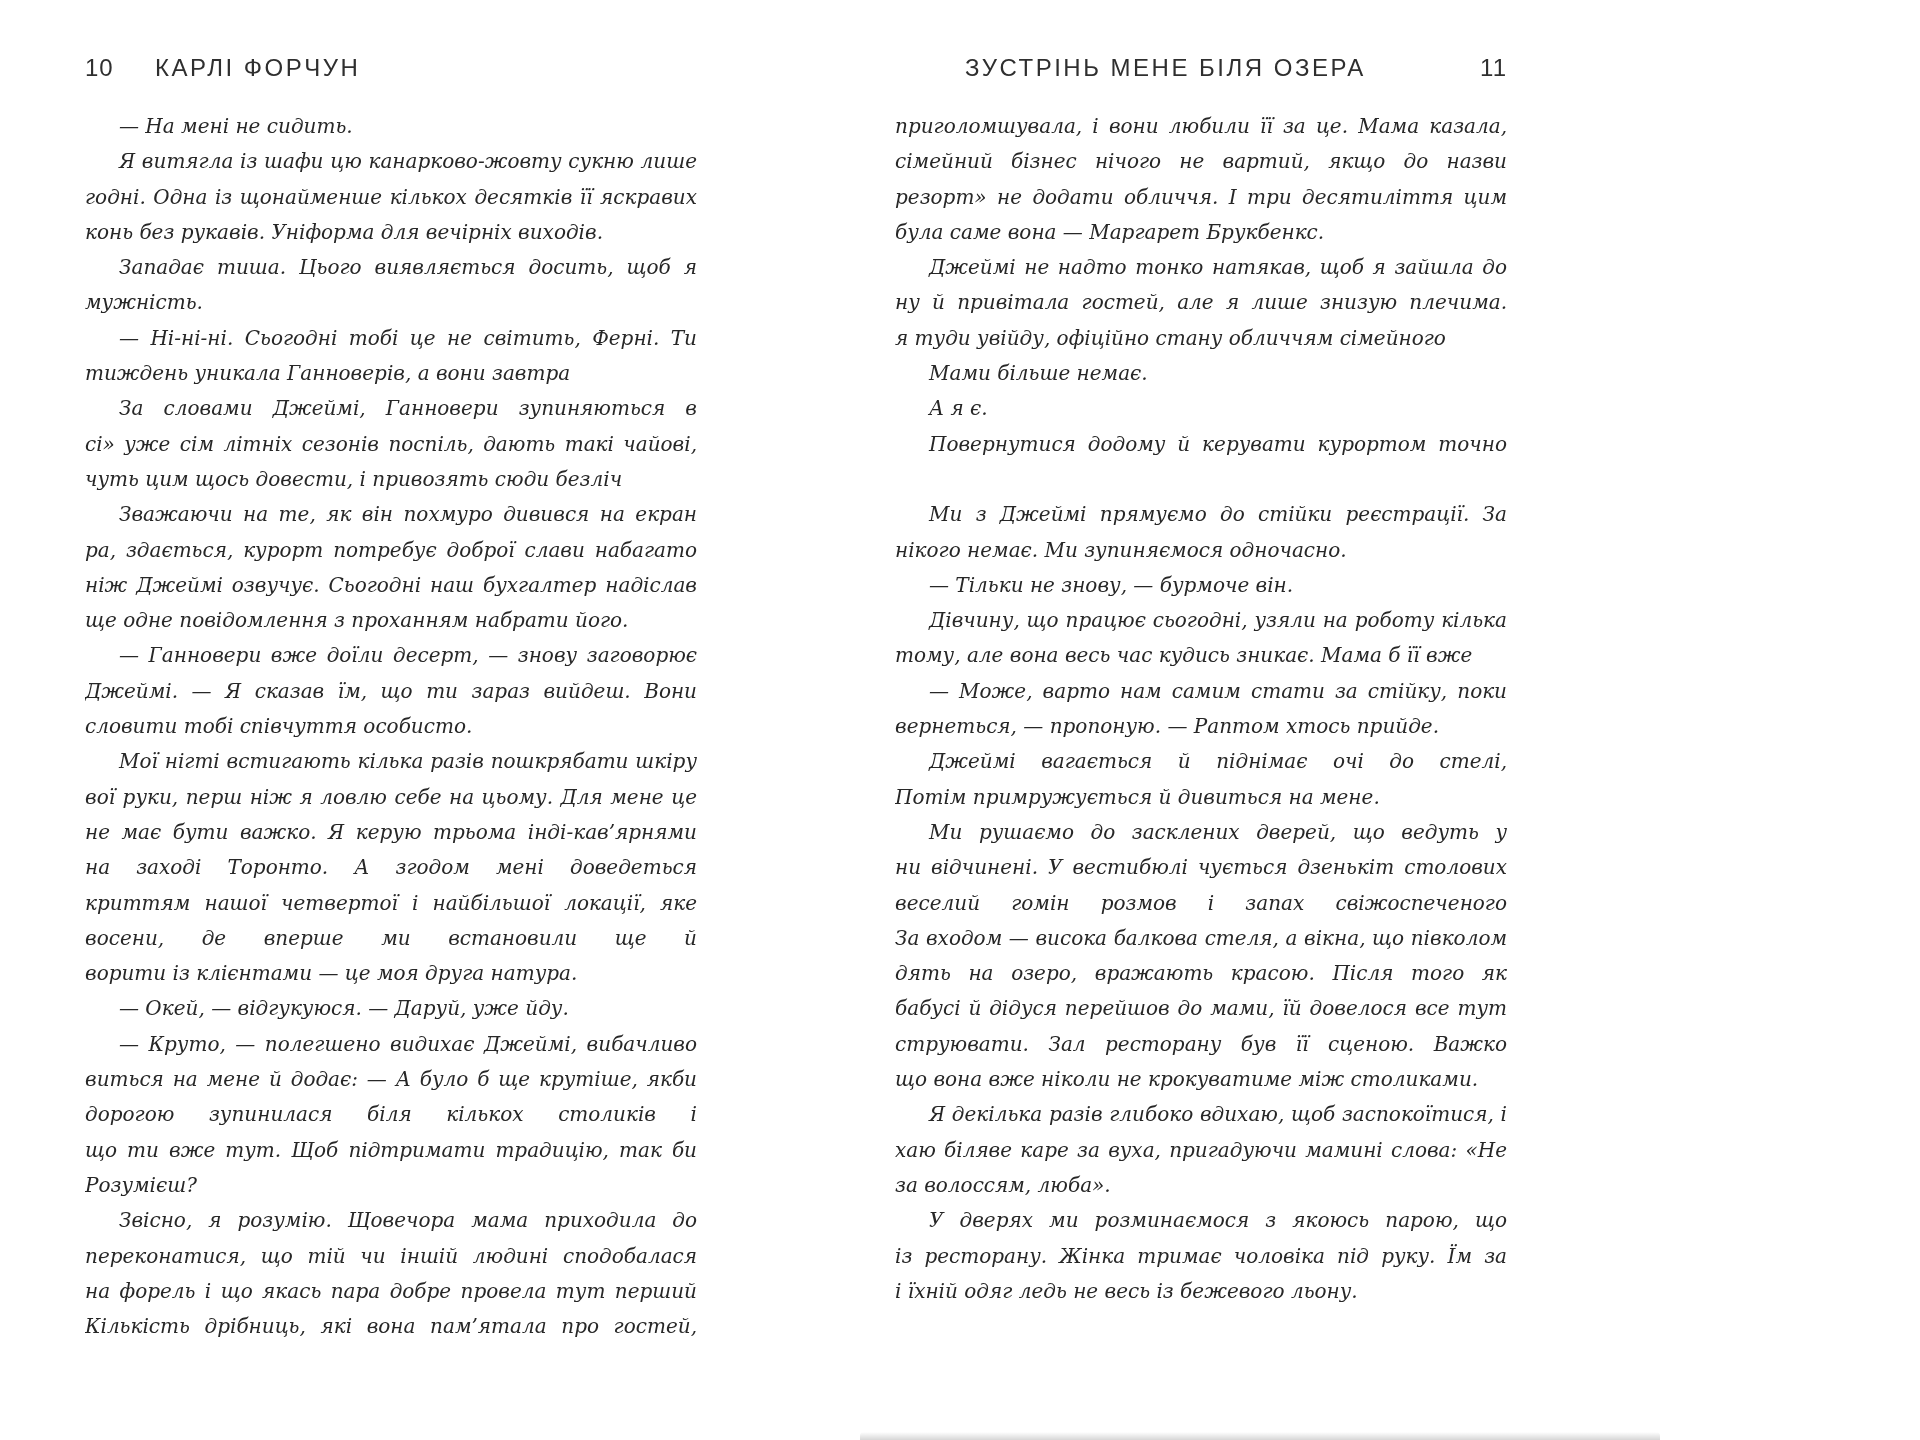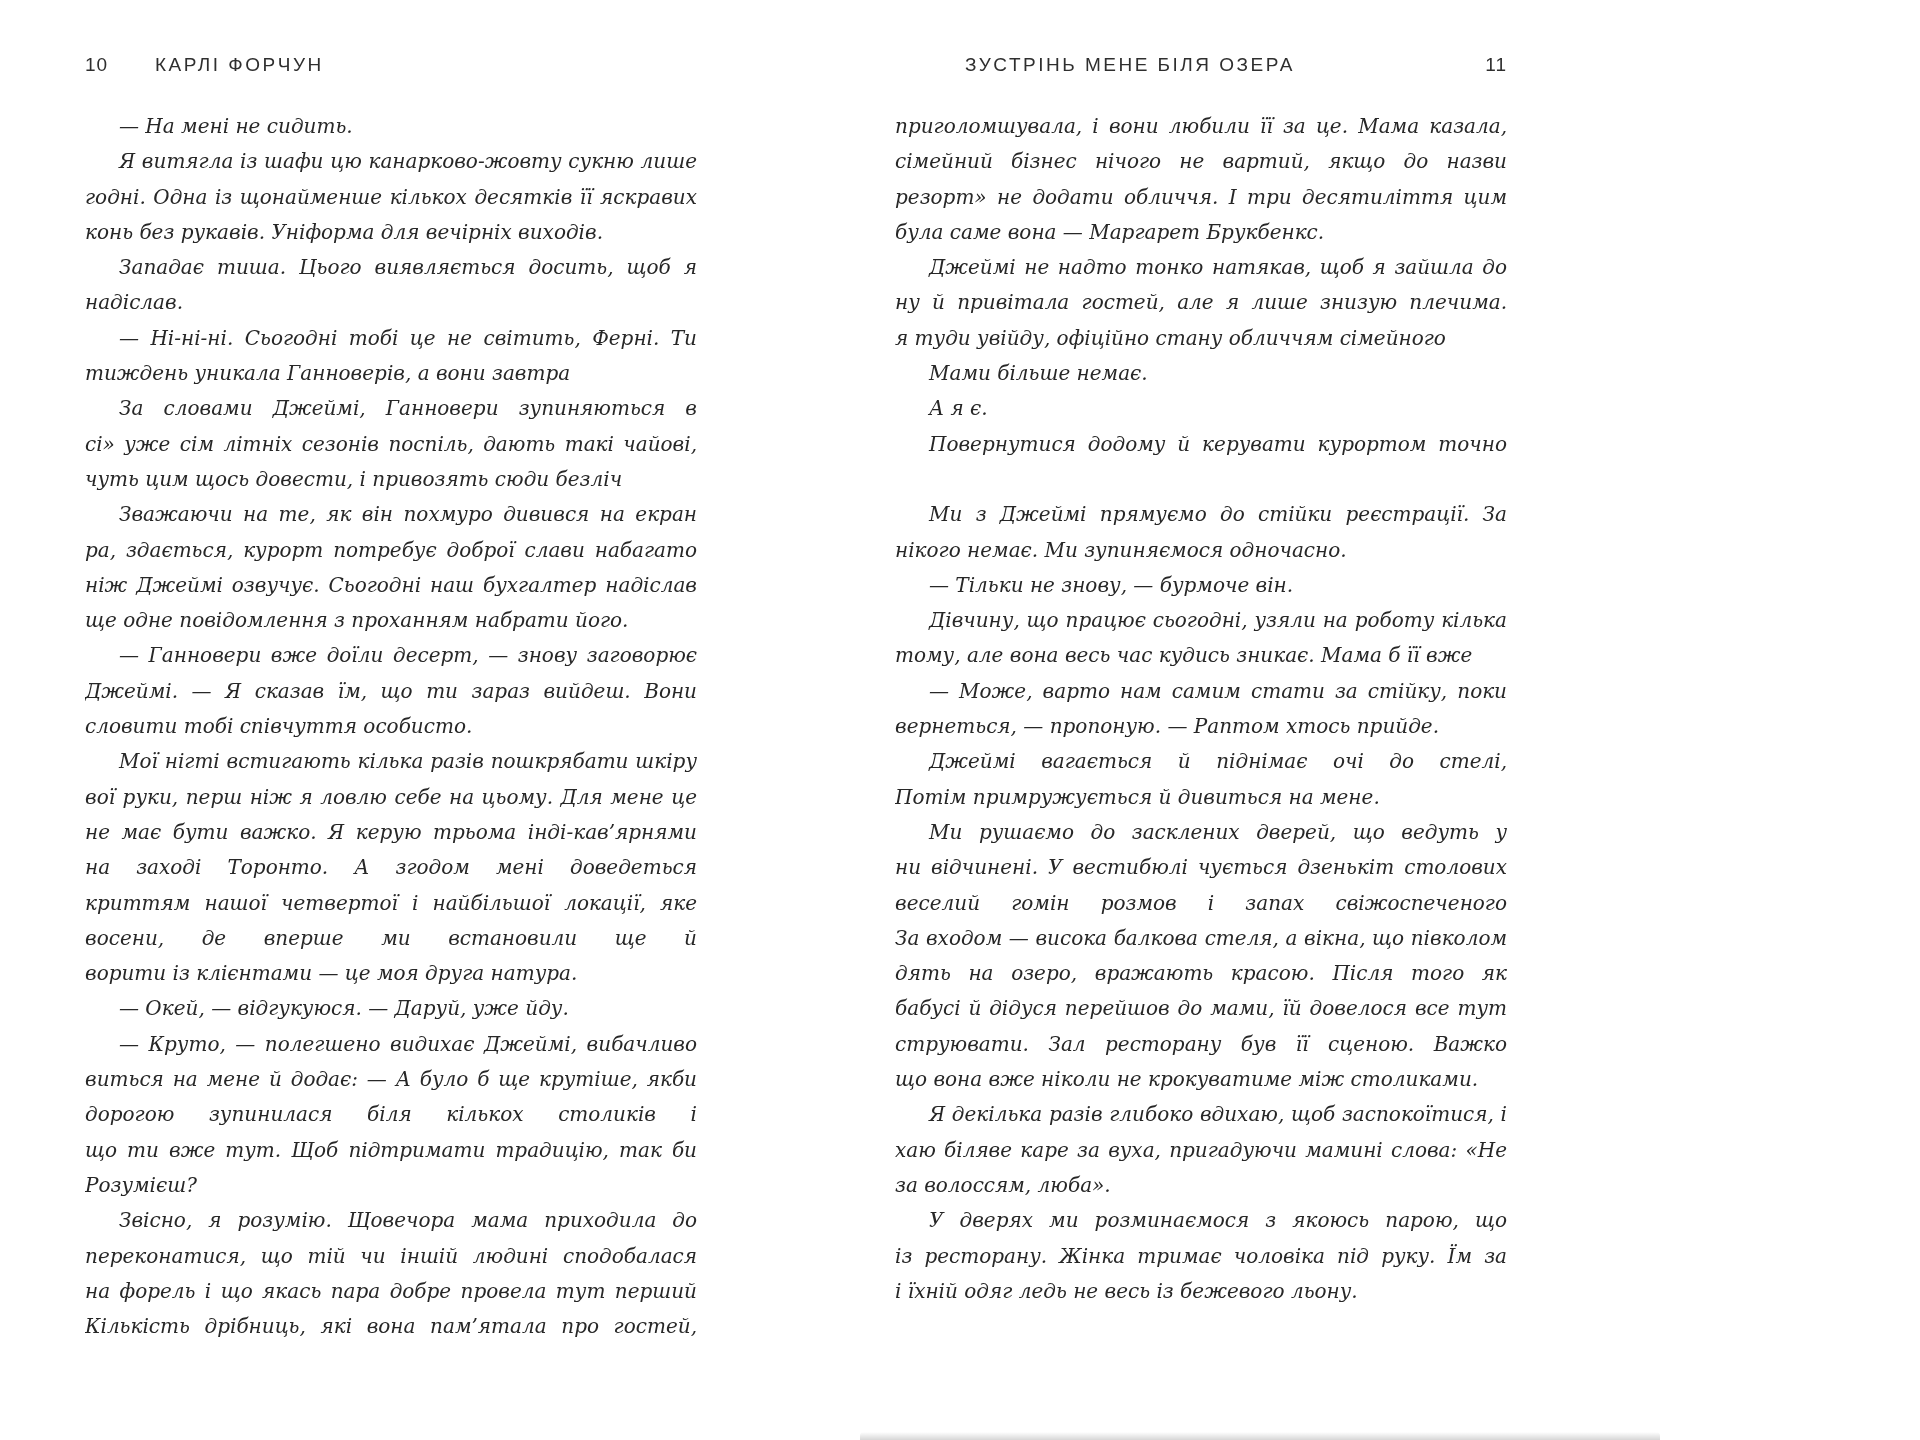--- a/index.html
+++ b/index.html
@@ -17,21 +17,21 @@
   .sheet{
     position:relative;width:1920px;height:1440px;
     background:var(--bg-color);overflow:hidden;
   }
   .page{position:absolute;top:54px;width:612px;}
   .page.left{left:85px;}
   .page.right{left:895px;}
   .running-head{
     display:grid;grid-template-columns:70px 1fr 70px;align-items:baseline;
     font-family:"Liberation Sans","DejaVu Sans",sans-serif;
-    font-size:19px;letter-spacing:2.5px;color:var(--header-color);
+    font-size:24px;letter-spacing:2.5px;color:var(--header-color);
     font-weight:400;margin-bottom:31px;height:24px;
   }
   .head-num{letter-spacing:1px;}
   .head-num.right-align{text-align:right;}
   .head-title{text-align:left;white-space:nowrap;}
   .text-block{width:612px;}
   .para{margin:0;font-style:italic;}
   .para.space{margin-top:35.3px;}
   .line{
     font-size:20px;line-height:35.3px;height:35.3px;
@@ -61,21 +61,21 @@
         <div class="para">
           <div class="line indent">— На мені не сидить.</div>
         </div>
         <div class="para">
           <div class="line just indent">Я витягла із шафи цю канарково-жовту сукню лише сьо-</div>
           <div class="line just">годні. Одна із щонайменше кількох десятків її яскравих су-</div>
           <div class="line">конь без рукавів. Уніформа для вечірніх виходів.</div>
         </div>
         <div class="para">
           <div class="line just indent">Западає тиша. Цього виявляється досить, щоб я втратила</div>
-          <div class="line">надіслав.</div>
+          <div class="line">мужність.</div>
         </div>
         <div class="para">
           <div class="line just indent">— Ні-ні-ні. Сьогодні тобі це не світить, Ферні. Ти весь</div>
           <div class="line">тиждень уникала Ганноверів, а вони завтра виїжджають.</div>
         </div>
         <div class="para">
           <div class="line just indent">За словами Джеймі, Ганновери зупиняються в «Брукбенк-</div>
           <div class="line just">сі» уже сім літніх сезонів поспіль, дають такі чайові, ніби хо-</div>
           <div class="line">чуть цим щось довести, і привозять сюди безліч гостей.</div>
         </div>

